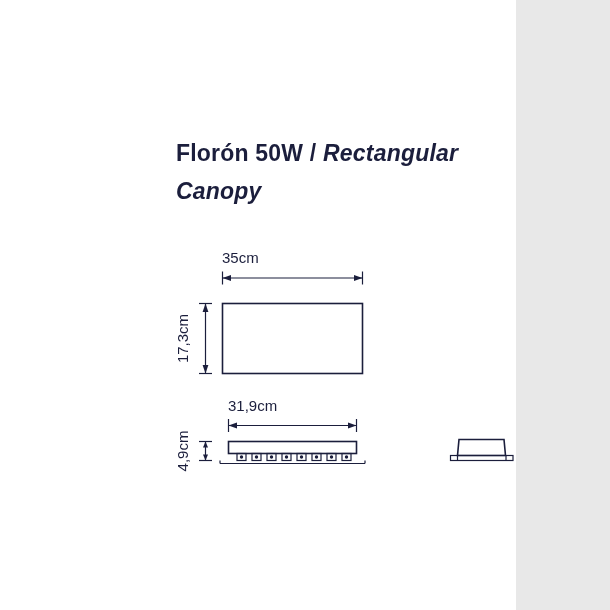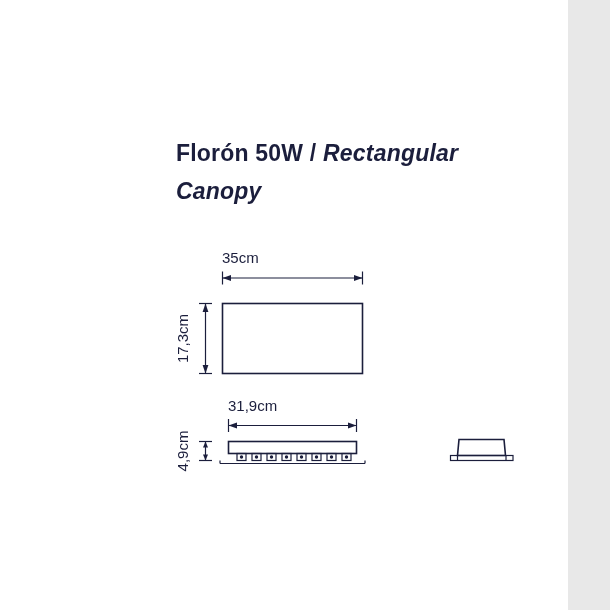--- a/index.html
+++ b/index.html
@@ -1,19 +1,19 @@
 <!DOCTYPE html>
 <html style="--ink: #1b1e3c; --bg: #ffffff;"><head>
 <meta charset="utf-8">
 <style>
   :root { --ink:#1b1e3c; --bg:#ffffff; }
   * { margin:0; padding:0; box-sizing:border-box; }
   body { background:#e8e8e8; font-family:"Liberation Sans", sans-serif; }
   #screen {
-    position:relative; width:568px; height:610px;
+    position:relative; width:516px; height:610px;
     background:var(--bg); overflow:hidden;padding-left:18px;
   }
   .title {
     position:absolute; left:176px; top:134px; width:300px;
     font-family:"Liberation Sans", sans-serif;
     font-weight:bold; font-size:23px; line-height:38px;
     color:var(--ink); letter-spacing:0.2px;
   }
   .title .italic { font-style:italic; }
   svg.diagram { position:absolute; left:0; top:0; }

